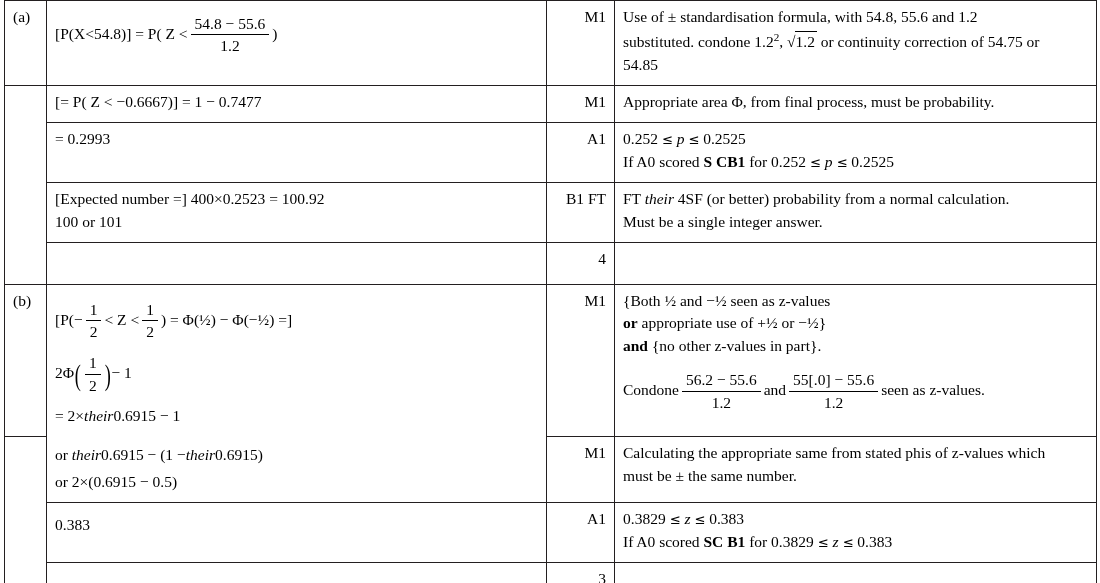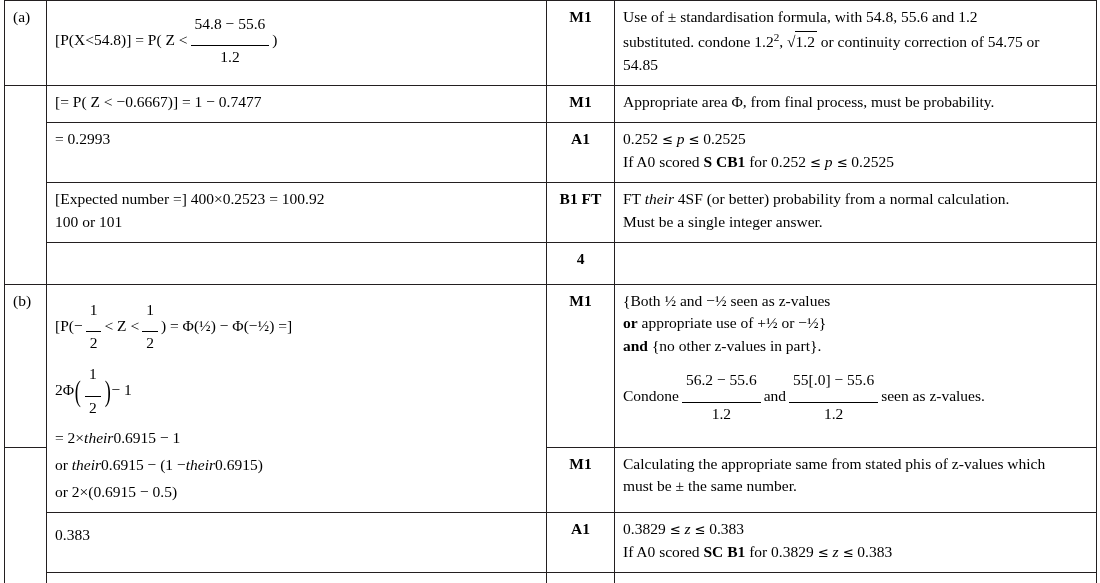--- a/index.html
+++ b/index.html
@@ -38,43 +38,43 @@
   col.c-note  { width: 482px; }
 
   td.label {
     border-right: 1px solid #231f20;
     padding: 6px 4px 6px 6px;
     font-size: 15px;
   }
   td.label.blank { border-bottom: none; border-top: none; }
   td.work { padding-left: 10px; }
   td.mark {
-    text-align: center;
+    text-align: right;
     padding-right: 10px;
-    font-weight: bold;
+    font-weight: normal;
     font-size: 15.5px;
     white-space: nowrap;
   }
   td.note { padding-left: 10px; }
 
   .italic { font-style: italic; }
   .bold { font-weight: bold; }
 
   
   .frac {
     display: inline-block;
     vertical-align: middle;
     text-align: center;
     position: relative;
     top: -1px;
     margin: 0 3px;
   }
   .frac > .num {
     display: block;
-    padding: 0 4px 12px 4px;
+    padding: 0 4px 1px 4px;
     border-bottom: 1px solid #000;
     line-height: 1.25;
   }
   .frac > .den {
     display: block;
     padding: 1px 4px 0 4px;
     line-height: 1.25;
   }
 
   .sqrt {
@@ -198,21 +198,21 @@
       <td class="work" rowspan="2">
         <div class="expr-line sp">
           <span>[P(</span><span>−</span><span class="frac"><span class="num">1</span><span class="den">2</span></span><span>&lt; Z &lt;</span><span class="frac"><span class="num">1</span><span class="den">2</span></span><span>) = Φ(½) − Φ(−½) =]</span>
         </div>
         <div class="expr-line sp2">
           <span>2Φ</span><span class="paren-big">(</span><span class="frac"><span class="num">1</span><span class="den">2</span></span><span class="paren-big">)</span><span>− 1</span>
         </div>
         <div class="expr-line sp">
           <span>= 2×</span><span class="italic">their</span><span>0.6915 − 1</span>
         </div>
-        <div class="expr-line" style="margin-top:6px;">
+        <div class="expr-line" style="margin-top:18px;">
           <span>or</span>
           <span class="italic">their</span><span>0.6915 − (1 −</span><span class="italic">their</span><span>0.6915)</span>
         </div>
         <div class="expr-line" style="margin-top:6px;font-family:Liberation Serif, serif;">or 2×(0.6915 − 0.5)</div>
       </td>
       <td class="mark">M1</td>
       <td class="note">
         <div class="expr-line">{Both ½ and −½ seen as z-values</div>
         <div class="expr-line">
           <span class="bold">or</span>

